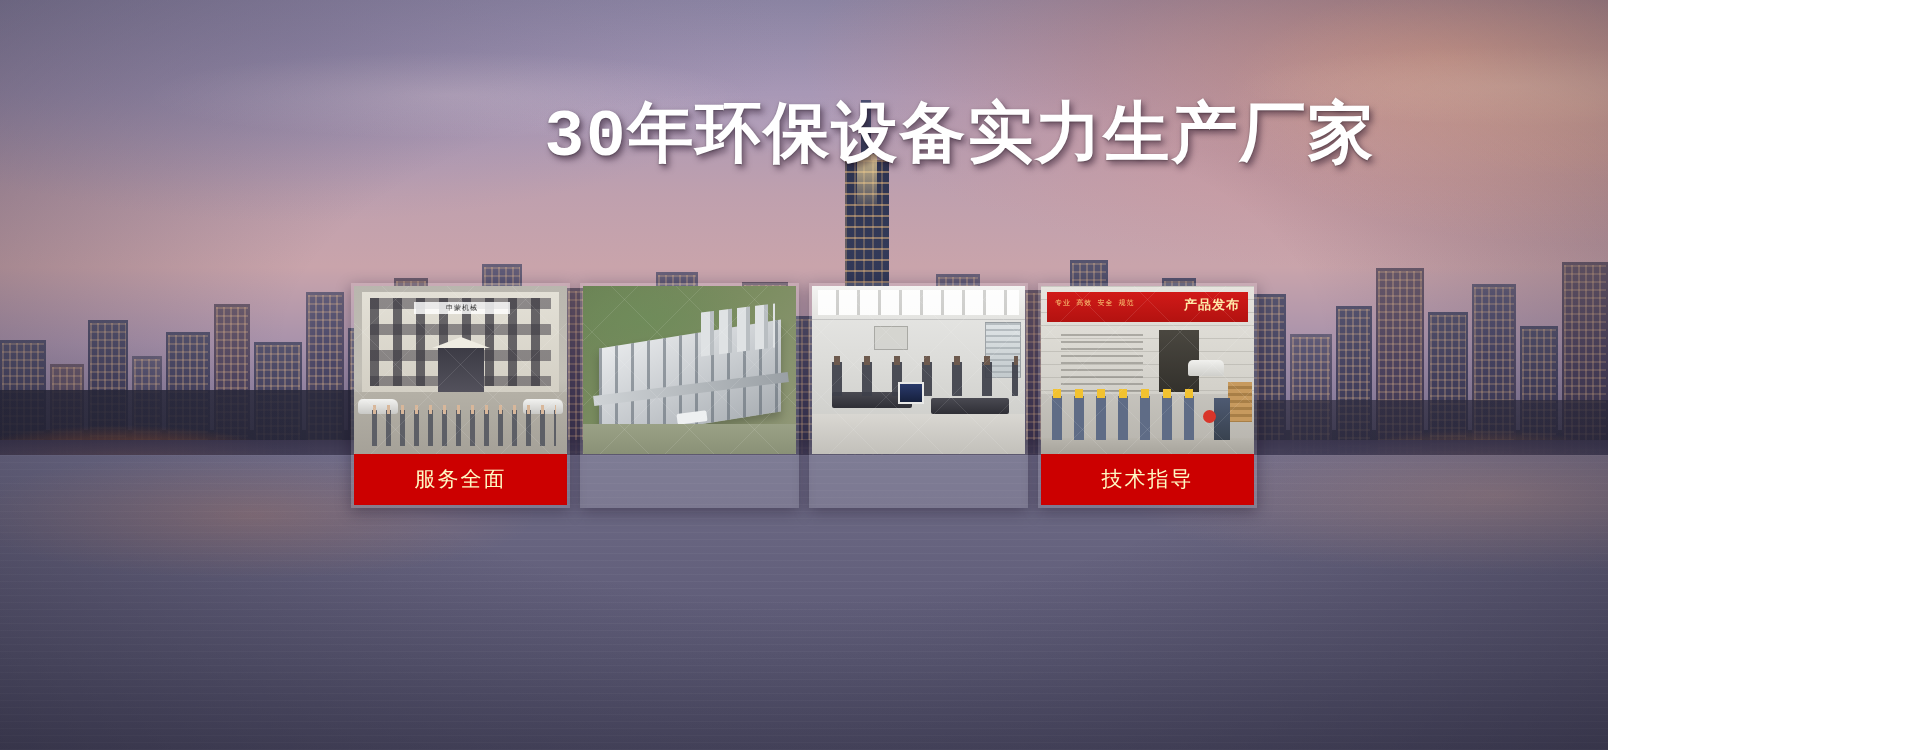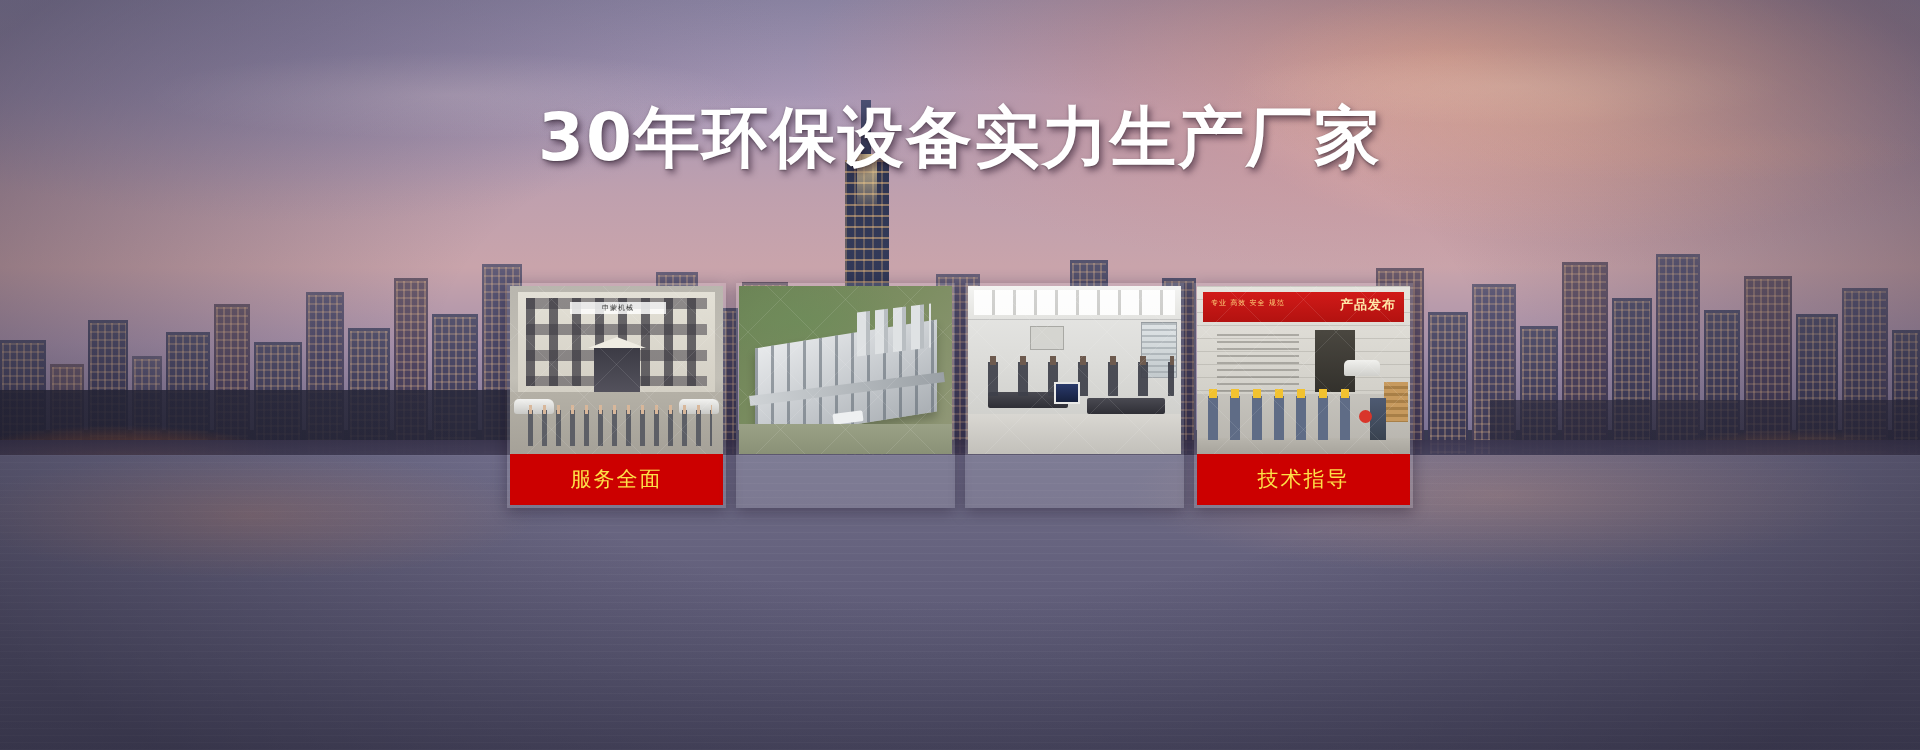--- a/index.html
+++ b/index.html
@@ -4,24 +4,25 @@
 <style>
   * { box-sizing: border-box; margin: 0; padding: 0; }
   html, body {
     width: 1920px; height: 750px;
     overflow: hidden;
     font-family: "DejaVu Sans", "Liberation Sans", sans-serif;
   }
 
   .banner {
     position: relative;
-    width: 1920px;
+    width: 1608px;
     height: 750px;
     overflow: hidden;
     background: #3b3b52;
+    font-family: Liberation Mono, monospace;
   }
 
   
   .bg { position: absolute; inset: 0; }
 
   .sky {
     position: absolute; left: 0; top: 0; width: 1920px; height: 430px;
     background:
       radial-gradient(ellipse 900px 300px at 1450px 60px, rgba(236,168,150,0.85) 0%, rgba(214,150,145,0.45) 40%, rgba(0,0,0,0) 72%),
       radial-gradient(ellipse 700px 260px at 300px 40px, rgba(150,140,175,0.75) 0%, rgba(0,0,0,0) 70%),
@@ -167,21 +168,21 @@
   }
   .card-photo .wm {
     position: absolute; inset: 0;
     background-image:
       repeating-linear-gradient(45deg, rgba(255,255,255,0.10) 0 1px, rgba(0,0,0,0) 1px 46px),
       repeating-linear-gradient(-45deg, rgba(255,255,255,0.10) 0 1px, rgba(0,0,0,0) 1px 46px);
     pointer-events: none;
   }
   .card-label {
     background: #cc0000;
-    color: #fde047;
+    color: #fef9c3;
     text-align: center;
     font-size: 21px;
     letter-spacing: 2px;
     padding: 11px 0 12px 0;
   }
 
   
   .p1 { background: linear-gradient(180deg, #b9b6ae 0%, #c3c0b7 55%, #9c988f 100%); }
   .p1 .facade {
     position: absolute; left: 8px; top: 6px; width: 197px; height: 104px;

